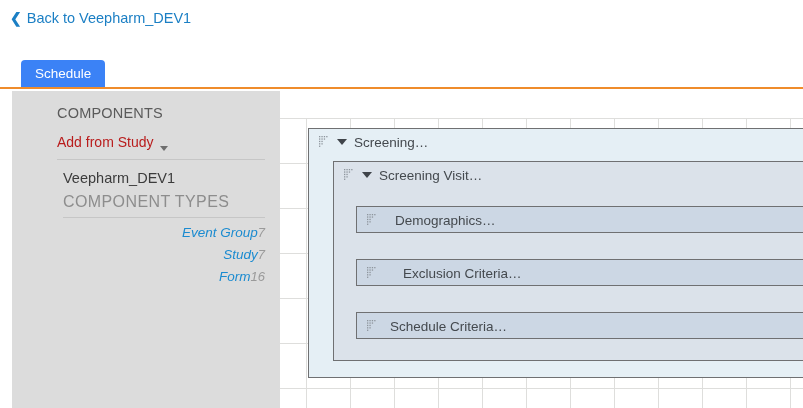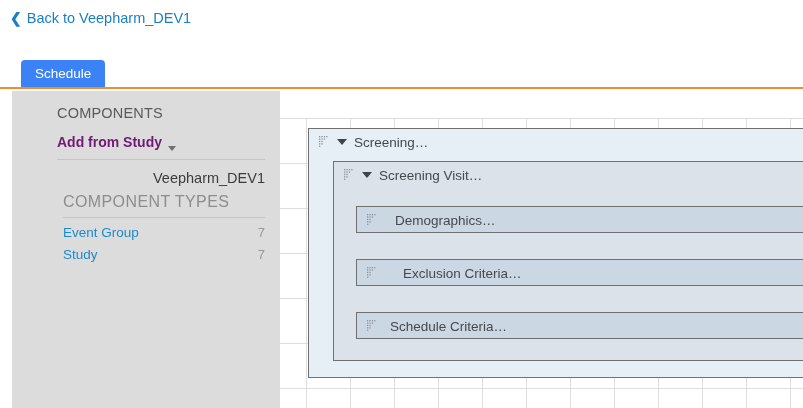--- a/index.html
+++ b/index.html
@@ -84,60 +84,59 @@
   }
   .components-title {
     margin-top: 14px;
     font-size: 14.5px;
     color: #5a5a5a;
     letter-spacing: 0.2px;
   }
   .add-from-study {
     margin-top: 13px;
     font-size: 14px;
-    color: #701a75;
+    color: #b91c1c;
     display: flex;
     align-items: flex-end;
     gap: 6px;
     cursor: pointer;
     padding-bottom: 9px;
     border-bottom: 1px solid #c6c6c6;
-    font-weight: bold;
   }
   .caret-down {
     width: 0; height: 0;
     border-left: 4.5px solid transparent;
     border-right: 4.5px solid transparent;
     border-top: 5.5px solid #6e6e6e;
     display: inline-block;
     transform: translateY(1px);
   }
   .study-name {
     margin-top: 10px;
     margin-left: 6px;
     font-size: 14.5px;
     color: #3c3c3c;
-    text-align: right;
   }
   .component-types-label {
     margin-top: 7px;
     margin-left: 6px;
     font-size: 16px;
     color: #8d8d8d;
     letter-spacing: 0.4px;
     padding-bottom: 6px;
     border-bottom: 1px solid #c6c6c6;
   }
   .type-row {
     display: flex;
-    justify-content: space-between;
+    justify-content: flex-end;
     align-items: baseline;
     margin-left: 6px;
     margin-top: 7px;
     cursor: pointer;
+    font-style: italic;
   }
   .type-name {
     font-size: 13.5px;
     color: #1b8bd0;
   }
   .type-count {
     font-size: 13px;
     color: #9a9a9a;
   }
 
@@ -252,20 +251,24 @@
 
     <div class="component-types-label">COMPONENT TYPES</div>
 
     <div class="type-row">
       <span class="type-name">Event Group</span>
       <span class="type-count">7</span>
     </div>
     <div class="type-row">
       <span class="type-name">Study</span>
       <span class="type-count">7</span>
+    </div>
+    <div class="type-row">
+      <span class="type-name">Form</span>
+      <span class="type-count">16</span>
     </div>
   </div>
 </div>
 
 <div class="canvas">
   <div class="grid" id="grid-layer">
       <div class="grid-col" style="left: 26px;"></div>
       <div class="grid-col" style="left: 70px;"></div>
       <div class="grid-col" style="left: 114px;"></div>
       <div class="grid-col" style="left: 158px;"></div>

